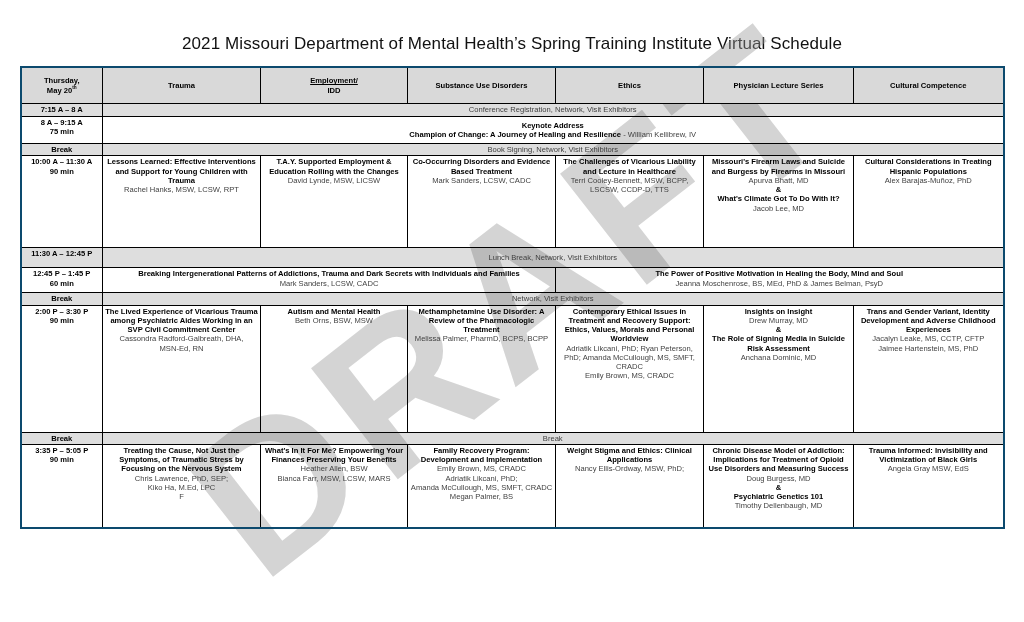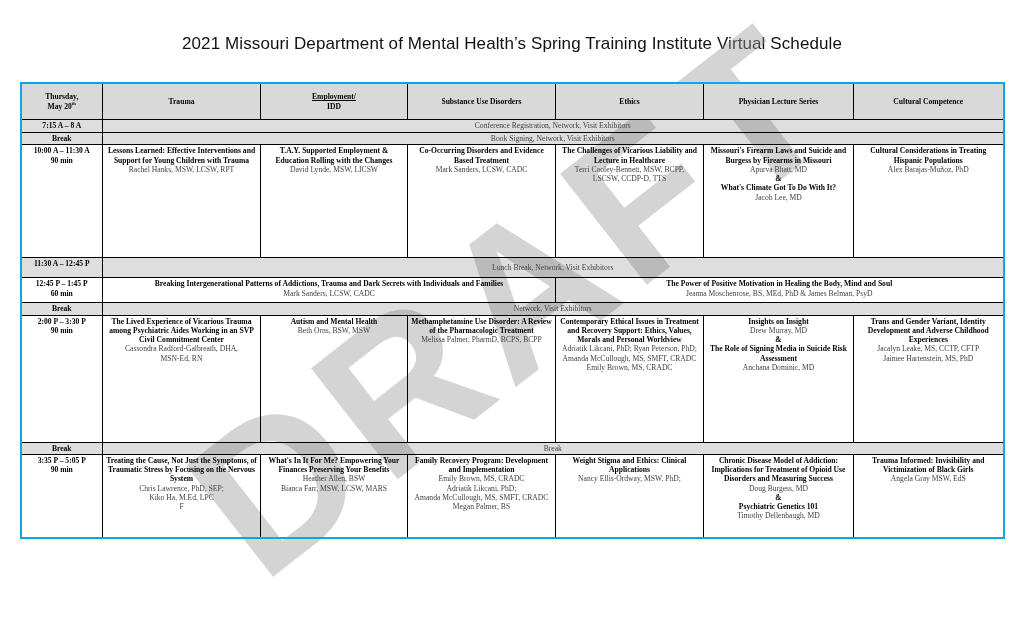--- a/index.html
+++ b/index.html
@@ -29,23 +29,22 @@
     white-space: nowrap;
     z-index: 0;
     user-select: none;
     pointer-events: none;
   }
   table.schedule {
     border-collapse: collapse;
     table-layout: fixed;
     position: relative;
     z-index: 1;
-    margin: 28px auto 0 auto;
-    border: 2px solid #0ea5e9;
-    font-family: Liberation Serif, serif;
+    margin: 12px auto 0 auto;
+    border: 2px solid #0c4a6e;
   }
   .schedule th, .schedule td {
     border: 1px solid #000;
     padding: 1px 2px;
     text-align: center;
     font-size: 7.6px;
     line-height: 1.22;
     color: #3f3f3f;
     overflow: hidden;
     word-wrap: break-word;
@@ -111,29 +110,39 @@
     </thead>
   <tbody>
       <tr class="shaded" style="height: 13px;">
         <td colspan="1" class="time">
           <div class="line"><span class="seg-b">7:15 A – 8 A</span></div>
         </td>
         <td colspan="6" class="banner">
           <div class="line"><span>Conference Registration, Network, Visit Exhibitors</span></div>
         </td>
       </tr>
+      <tr style="height: 27px;">
+        <td colspan="1" class="time">
+          <div class="line"><span class="seg-b">8 A – 9:15 A</span></div>
+          <div class="line"><span class="seg-b">75 min</span></div>
+        </td>
+        <td colspan="6" class="banner">
+          <div class="line"><span class="seg-b">Keynote Address</span></div>
+          <div class="line"><span class="seg-b">Champion of Change: A Journey of Healing and Resilience</span><span> - William Kellibrew, IV</span></div>
+        </td>
+      </tr>
       <tr class="shaded" style="height: 12px;">
         <td colspan="1" class="time">
           <div class="line"><span class="seg-b">Break</span></div>
         </td>
         <td colspan="6" class="banner">
           <div class="line"><span>Book Signing, Network, Visit Exhibitors</span></div>
         </td>
       </tr>
-      <tr style="height: 113px;">
+      <tr style="height: 92px;">
         <td colspan="1" class="time">
           <div class="line"><span class="seg-b">10:00 A – 11:30 A</span></div>
           <div class="line"><span class="seg-b">90 min</span></div>
         </td>
         <td colspan="1" class="session">
           <div class="line"><span class="seg-b">Lessons Learned: Effective Interventions and Support for Young Children with Trauma</span></div>
           <div class="line"><span>Rachel Hanks, MSW, LCSW, RPT</span></div>
         </td>
         <td colspan="1" class="session">
           <div class="line"><span class="seg-b">T.A.Y. Supported Employment &amp; Education Rolling with the Changes</span></div>

